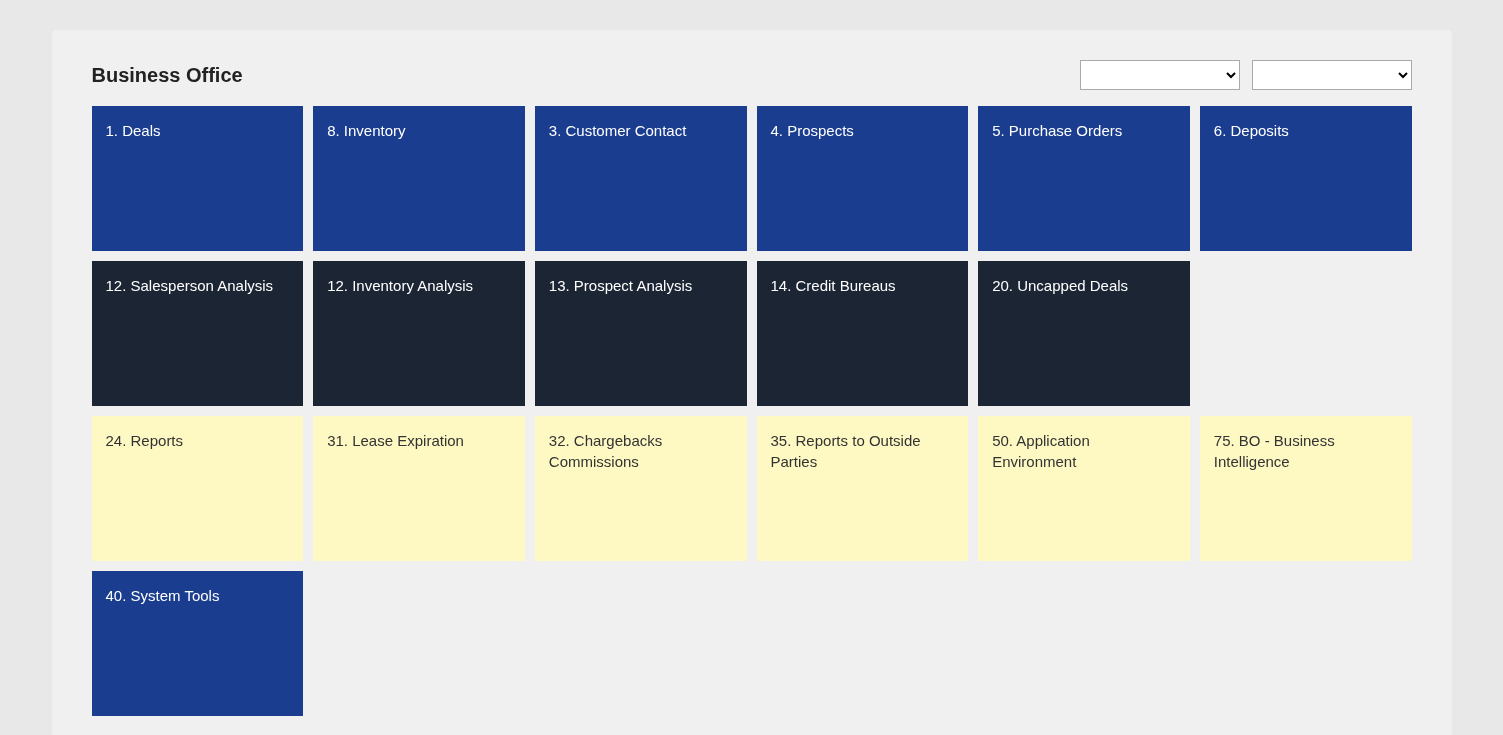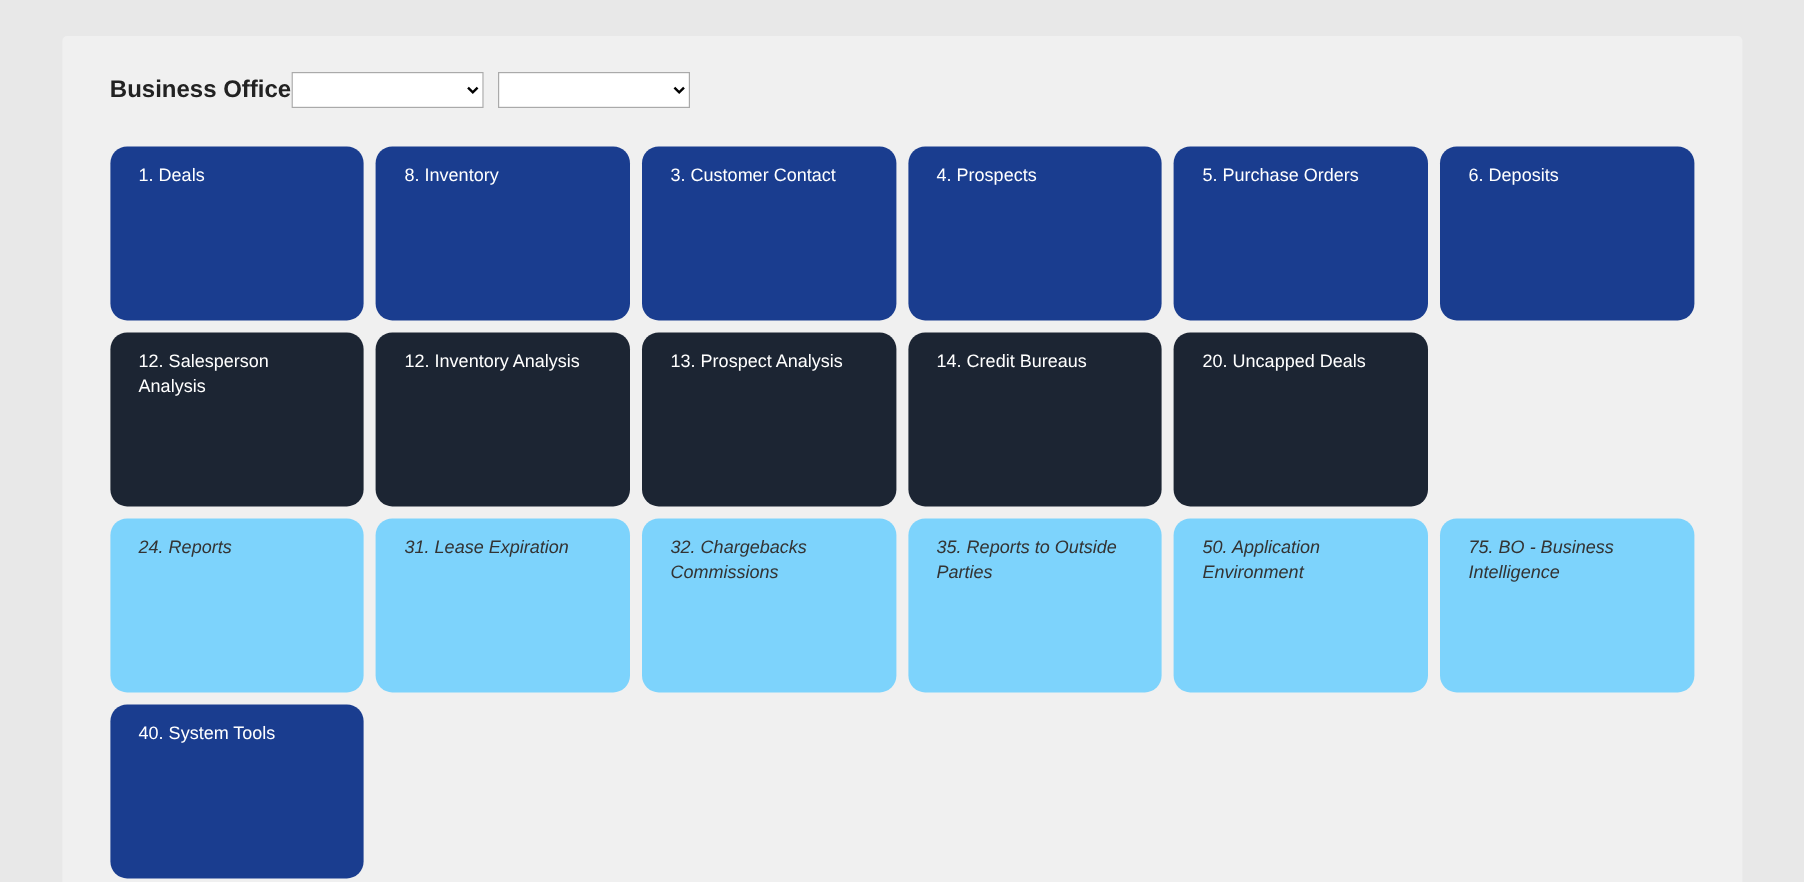--- a/index.html
+++ b/index.html
@@ -19,22 +19,23 @@
     .main-container {
       background: #f0f0f0;
       margin: 30px auto;
       padding: 30px 40px;
       max-width: 1400px;
       border-radius: 4px;
     }
 
     .header {
       display: flex;
+      justify-content: space-between;
       align-items: center;
-      margin-bottom: 32px;
+      margin-bottom: 16px;
     }
 
     .header-title {
       font-size: 20px;
       font-weight: bold;
       color: #222;
     }
 
     .header-selects {
       display: flex;
@@ -55,42 +56,41 @@
       display: grid;
       grid-template-columns: repeat(6, 1fr);
       gap: 10px;
       margin-bottom: 10px;
     }
 
     .tile {
       height: 145px;
       display: flex;
       align-items: flex-start;
-      padding: 14px 24px;
+      padding: 14px 14px;
       cursor: pointer;
-      border-radius: 14px;
+      border-radius: 0;
       font-size: 15px;
       font-weight: 500;
       line-height: 1.4;
     }
 
     .tile-blue {
       background-color: #1a3d8f;
       color: #ffffff;
     }
 
     .tile-dark {
       background-color: #1c2533;
       color: #ffffff;
     }
 
     .tile-gray {
-      background-color: #7dd3fc;
+      background-color: #fef9c3;
       color: #333333;
-      font-style: italic;
     }
 
     .tile-label {
       font-size: 15px;
       font-weight: 500;
     }
   </style>
 </head>
 <body>
 

